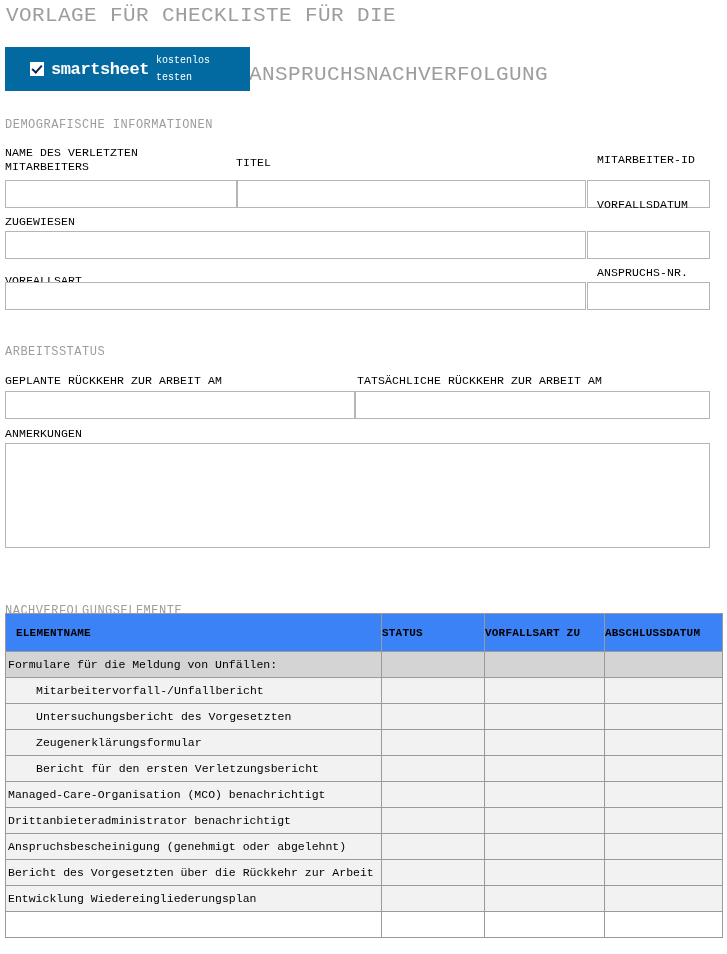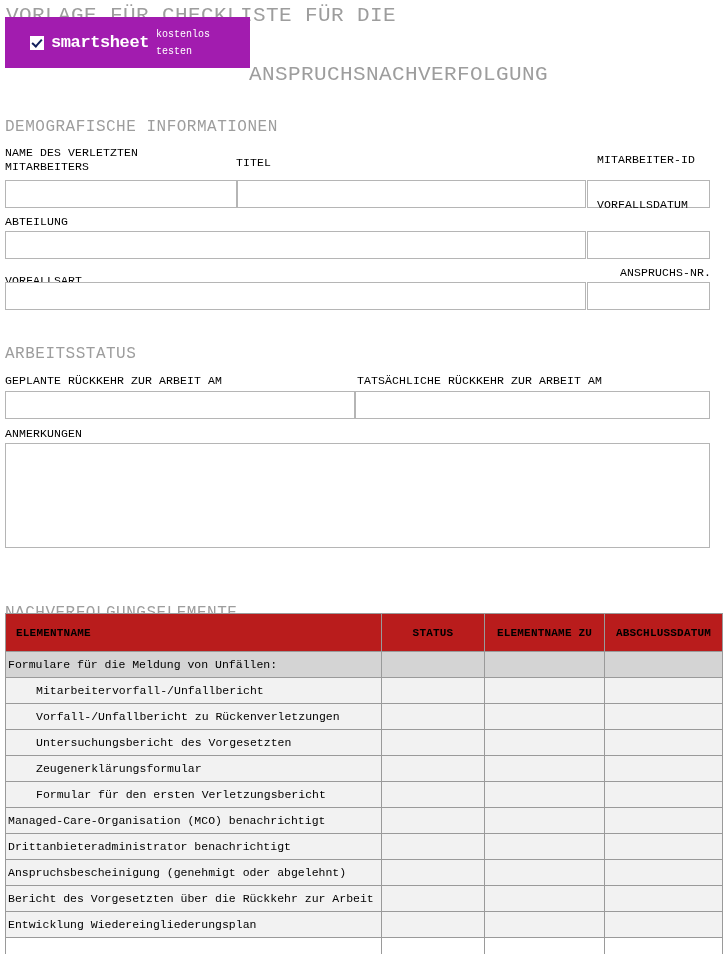--- a/index.html
+++ b/index.html
@@ -44,24 +44,24 @@
     letter-spacing: 0.4px;
     color: #9d9d9d;
     line-height: 26px;
     white-space: pre;
     padding-left: 243px;
   }
 
   .logo {
     position: absolute;
     left: 5px;
-    top: 17px;
+    top: 47px;
     width: 245px;
-    height: 51px;
-    background: #a21caf;
+    height: 44px;
+    background: #0369a1;
     display: flex;
     align-items: center;
     padding-left: 25px;
     box-sizing: border-box;
   }
   .logo-check {
     width: 14px;
     height: 14px;
     background: #ffffff;
     position: relative;
@@ -91,21 +91,21 @@
     font-size: 10px;
     letter-spacing: 0px;
     margin-left: 7px;
     line-height: 17px;
   }
 
   
   .section-heading {
     position: absolute;
     left: 5px;
-    font-size: 16px;
+    font-size: 12px;
     color: #9d9d9d;
     letter-spacing: 0.5px;
     white-space: nowrap;
   }
 
   
   .flabel {
     position: absolute;
     font-size: 11.5px;
     color: #000000;
@@ -130,30 +130,30 @@
     width: 717px;
     border-collapse: collapse;
     table-layout: fixed;
   }
   .ttable th, .ttable td {
     border: 1px solid #9a9a9a;
     padding: 0;
     font-weight: normal;
   }
   .ttable th {
-    background: #b91c1c;
+    background: #3b82f6;
     font-size: 11px;
     font-weight: bold;
     color: #000000;
     height: 37px;
     letter-spacing: 0.2px;
     vertical-align: middle;
   }
   th.th-name { text-align: left; padding-left: 10px; }
-  th.th-ctr  { text-align: center; }
+  th.th-ctr  { text-align: left; }
 
   .ttable td {
     height: 25px;
     font-size: 11.5px;
     color: #000000;
     vertical-align: middle;
   }
   td.c-name {
     padding-left: 2px;
     background: #f2f2f2;
@@ -182,28 +182,28 @@
 
   <div class="flabel" style="left:5px; top:146px; width:225px;">NAME DES VERLETZTEN
 MITARBEITERS</div>
   <div class="flabel" style="left:236px; top:156px;">TITEL</div>
   <div class="flabel" style="left:597px; top:153px;">MITARBEITER-ID</div>
 
   <div class="fbox" style="left:5px;   top:180px; width:232px; height:28px;"></div>
   <div class="fbox" style="left:237px; top:180px; width:349px; height:28px;"></div>
   <div class="fbox" style="left:587px; top:180px; width:123px; height:28px;"></div>
 
-  <div class="flabel" style="left:5px;   top:215px;">ABTEILUNG</div>
+  <div class="flabel" style="left:5px;   top:215px;">ZUGEWIESEN</div>
   <div class="flabel" style="left:597px; top:198px;">VORFALLSDATUM</div>
 
   <div class="fbox" style="left:5px;   top:231px; width:581px; height:28px;"></div>
   <div class="fbox" style="left:587px; top:231px; width:123px; height:28px;"></div>
 
   <div class="flabel" style="left:5px;   top:266px;margin-top:8px;">VORFALLSART</div>
-  <div class="flabel" style="left:620px; top:266px;">ANSPRUCHS-NR.</div>
+  <div class="flabel" style="left:597px; top:266px;">ANSPRUCHS-NR.</div>
 
   <div class="fbox" style="left:5px;   top:282px; width:581px; height:28px;"></div>
   <div class="fbox" style="left:587px; top:282px; width:123px; height:28px;"></div>
 
   <div class="section-heading" style="top:345px;">ARBEITSSTATUS</div>
 
   <div class="flabel" style="left:5px;   top:374px;">GEPLANTE RÜCKKEHR ZUR ARBEIT AM</div>
   <div class="flabel" style="left:357px; top:374px;">TATSÄCHLICHE RÜCKKEHR ZUR ARBEIT AM</div>
 
   <div class="fbox" style="left:5px;   top:391px; width:350px; height:28px;"></div>
@@ -218,57 +218,51 @@
     <colgroup>
       <col style="width:376px;">
       <col style="width:103px;">
       <col style="width:120px;">
       <col style="width:118px;">
     </colgroup>
     <thead>
       <tr>
         <th class="th-name">ELEMENTNAME</th>
         <th class="th-ctr">STATUS</th>
-        <th class="th-ctr">ELEMENTNAME ZU</th>
+        <th class="th-ctr">VORFALLSART ZU</th>
         <th class="th-ctr">ABSCHLUSSDATUM</th>
       </tr>
     </thead>
     <tbody>
         <tr class="group">
           <td class="c-name">Formulare für die Meldung von Unfällen:</td>
           <td class="c-blank"></td>
           <td class="c-blank"></td>
           <td class="c-blank"></td>
         </tr>
         <tr>
           <td class="c-name indent">Mitarbeitervorfall-/Unfallbericht</td>
           <td class="c-blank"></td>
           <td class="c-blank"></td>
           <td class="c-blank"></td>
         </tr>
         <tr>
-          <td class="c-name indent">Vorfall-/Unfallbericht zu Rückenverletzungen</td>
-          <td class="c-blank"></td>
-          <td class="c-blank"></td>
-          <td class="c-blank"></td>
-        </tr>
-        <tr>
           <td class="c-name indent">Untersuchungsbericht des Vorgesetzten</td>
           <td class="c-blank"></td>
           <td class="c-blank"></td>
           <td class="c-blank"></td>
         </tr>
         <tr>
           <td class="c-name indent">Zeugenerklärungsformular</td>
           <td class="c-blank"></td>
           <td class="c-blank"></td>
           <td class="c-blank"></td>
         </tr>
         <tr>
-          <td class="c-name indent">Formular für den ersten Verletzungsbericht</td>
+          <td class="c-name indent">Bericht für den ersten Verletzungsbericht</td>
           <td class="c-blank"></td>
           <td class="c-blank"></td>
           <td class="c-blank"></td>
         </tr>
         <tr>
           <td class="c-name">Managed-Care-Organisation (MCO) benachrichtigt</td>
           <td class="c-blank"></td>
           <td class="c-blank"></td>
           <td class="c-blank"></td>
         </tr>

